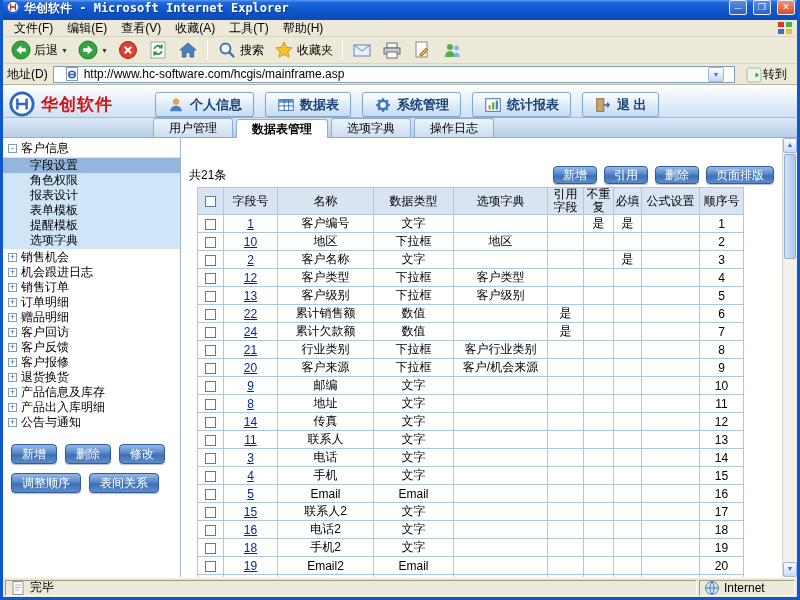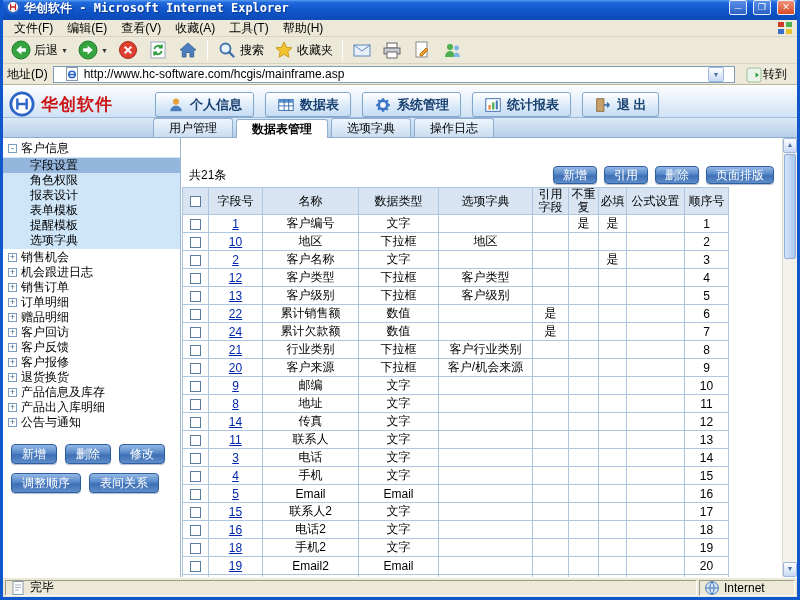--- a/index.html
+++ b/index.html
@@ -72,21 +72,21 @@
 .side-btn-row { display:flex; gap:8px; margin-bottom:9px; }
 .pill-btn { display:inline-flex; align-items:center; justify-content:center; min-width:46px; height:20px; padding:0 10px; cursor:pointer;
   border:1px solid #2F5E9E; border-radius:4px; color:#fff; font-size:12px; white-space:nowrap;
   background:linear-gradient(180deg,#96B9E6 0%,#5587C8 45%,#3E6FB4 55%,#5E8DCA 100%); box-shadow:0 1px 1px rgba(40,70,120,.35); }
 .pill-btn.small { min-width:0; height:18px; padding:0 9px; margin-left:7px; }
 
 
 .main-pane { flex:1; display:flex; flex-direction:column; overflow:hidden; background:#fff; }
 .main-toolbar { height:24px; flex:0 0 24px; display:flex; align-items:center; padding:0 8px;margin-top:25px; }
 .main-toolbar .spacer { flex:1; }
-.fields-table { border-collapse:collapse; table-layout:fixed; width:546px; margin-left:1px; }
+.fields-table { border-collapse:collapse; table-layout:fixed; width:546px; margin-left:16px; }
 .fields-table th,.fields-table td { border:1px solid #AEC6E0; text-align:center; overflow:hidden; }
 .fields-table th { background:#D8E4F2; height:26px; font-weight:normal; line-height:13px; word-break:break-all; padding:0 1px; }
 .fields-table td { height:18px; white-space:nowrap; }
 .flink { color:#0026AD; text-decoration:underline; cursor:pointer; }
 .cb { display:inline-block; width:11px; height:11px; border:1px solid #5A7CA0; background:#fff; vertical-align:middle; cursor:pointer; }
 
 
 .frame-scrollbar { width:15px; flex:0 0 15px; display:flex; flex-direction:column; background:#F3F1EC; border-left:1px solid #DDD9CE; }
 .scroll-btn { height:15px; flex:0 0 15px; background:linear-gradient(180deg,#FDFEFF,#C9D9F3); border:1px solid #9EB6E0; border-radius:2px; color:#4D6FA8; font-size:7px; line-height:12px; text-align:center; cursor:pointer; }
 .scroll-thumb { height:105px; margin:1px; background:linear-gradient(90deg,#D5E4F8,#AAC7EE); border:1px solid #90ACD8; border-radius:2px; cursor:grab; }

